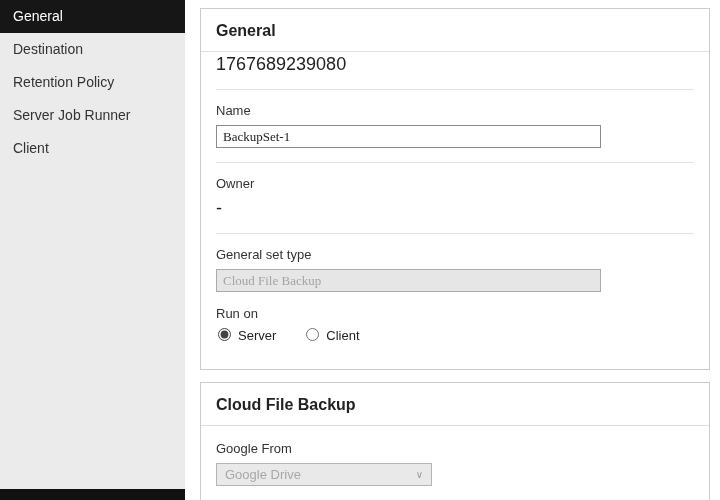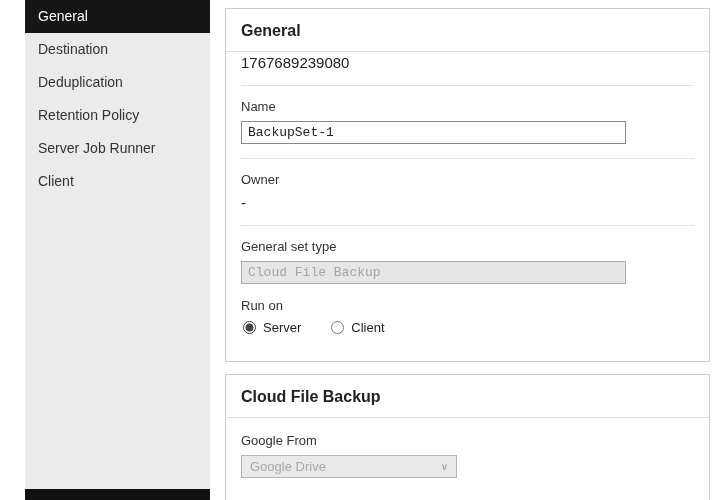--- a/index.html
+++ b/index.html
@@ -2,21 +2,21 @@
 <html><head>
 <meta charset="utf-8">
 <style>
   * { box-sizing: border-box; }
   html, body { margin: 0; padding: 0; }
   body {
     width: 720px; height: 500px; overflow: hidden;
     font-family: "Liberation Sans", sans-serif;
     background: #ffffff;
   }
-  .app { display: flex; width: 720px; height: 500px; padding-left: 25px; }
+  .app { display: flex; width: 720px; height: 500px; }
 
   
   .sidebar {
     width: 185px; background: #ebebeb;
     display: flex; flex-direction: column; flex-shrink: 0;
   }
   .side-item {
     height: 33px; line-height: 33px; padding-left: 13px;
     font-size: 14px; color: #333; cursor: pointer; user-select: none;
   }
@@ -28,53 +28,52 @@
   .content { flex: 1; padding: 8px 10px 0 15px; background: #fff; }
   .panel { border: 1px solid #cccccc; background: #fff; margin-bottom: 12px; }
   .panel-title {
     margin: 0; padding: 13px 15px 11px;
     font-size: 16px; font-weight: bold; color: #222;
     border-bottom: 1px solid #dddddd;
   }
   .panel-body { padding: 2px 15px 16px; }
 
   .field-label { font-size: 13px; color: #333; margin: 13px 0 7px; }
-  .field-value { font-size: 15px; color: #222; margin: 0 0 14px; }
+  .field-value { font-size: 18px; color: #222; margin: 0 0 14px; }
   .sep { height: 1px; background: #e3e3e3; margin: 0; }
 
   .text-input {
     width: 385px; height: 23px; border: 1px solid #8a8a8a;
     padding: 2px 6px; font-size: 13px; color: #222;
-    font-family: Liberation Mono, monospace; background: #fff; display: block; margin-bottom: 14px;
+    font-family: Liberation Serif, serif; background: #fff; display: block; margin-bottom: 14px;
   }
   .text-input:disabled {
     background: #e6e6e6; color: #a4a4a4; border-color: #ababab;
   }
 
   .radio-row { display: flex; align-items: center; gap: 30px; margin: 2px 0 10px 2px; }
-  .radio-opt { display: flex; align-items: center; gap: 7px; font-size: 13px; color: #222; cursor: pointer; }
+  .radio-opt { display: flex; gap: 7px; font-size: 13px; color: #222; cursor: pointer; }
   .radio-opt input { margin: 0; width: 13px; height: 13px; accent-color: #444; }
 
   .select-box {
     width: 216px; height: 23px; border: 1px solid #b4b4b4;
     background: #e9e9e9; color: #a8a8a8; font-size: 13px;
     display: flex; align-items: center; justify-content: space-between;
     padding: 0 8px; margin-bottom: 14px; cursor: default;
   }
   .chev { font-size: 10px; color: #9a9a9a; }
 </style>
 </head>
 <body>
 
 <div class="app">
 
   <aside class="sidebar">
     <div class="side-item selected">General</div>
     <div class="side-item">Destination</div>
-    <div class="side-item">Deduplication</div>
     <div class="side-item">Retention Policy</div>
     <div class="side-item">Server Job Runner</div>
     <div class="side-item">Client</div>
     <div class="side-spacer"></div>
     <div class="side-footer"></div>
   </aside>
 
   <main class="content">
 
     <section class="panel">

